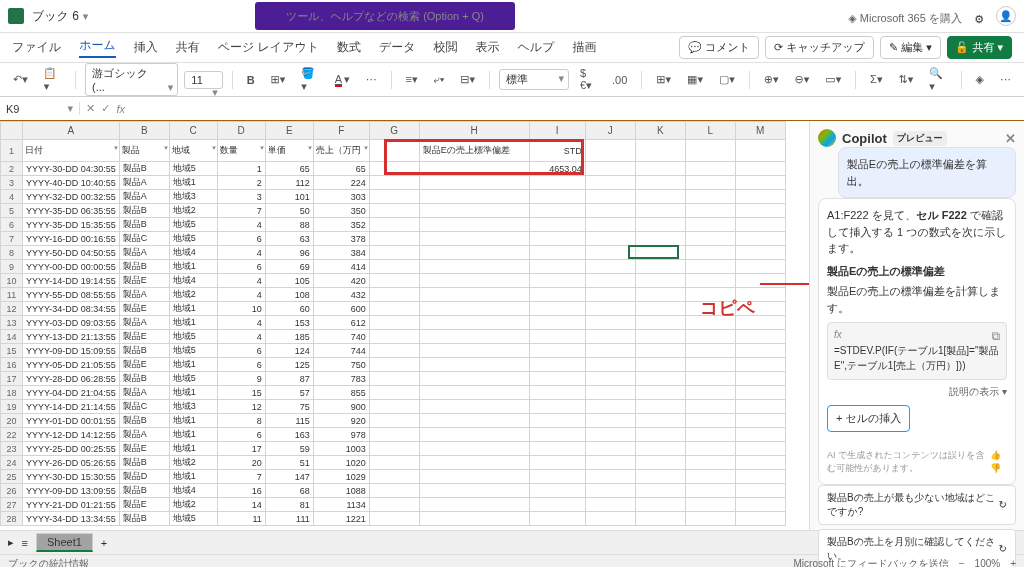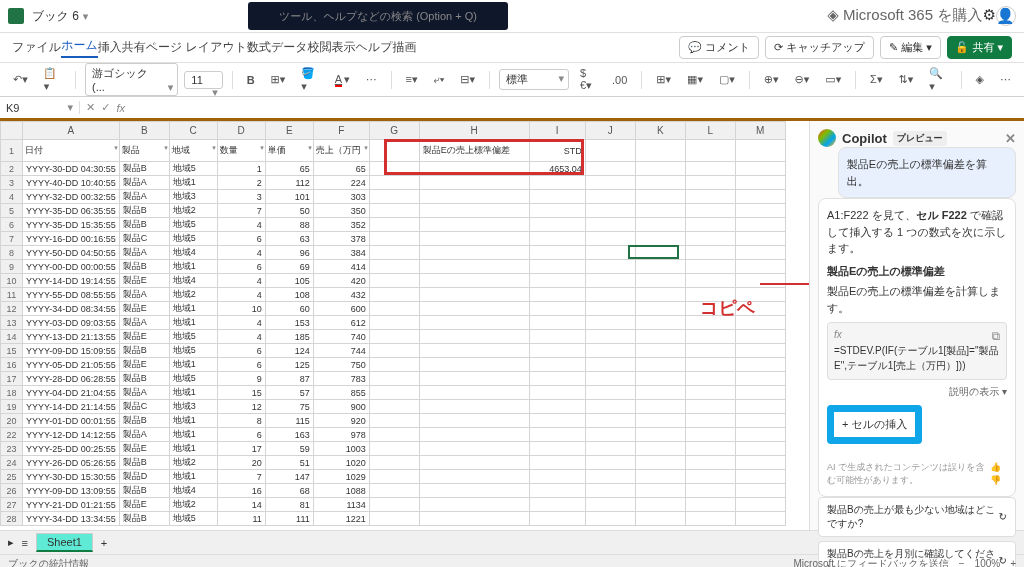--- a/index.html
+++ b/index.html
@@ -1,34 +1,34 @@
 <!DOCTYPE html>
 <html><head>
 <meta charset="utf-8">
 <style>
 *{margin:0;padding:0;box-sizing:border-box;font-family:"Yu Gothic",sans-serif}
 body{width:1024px;height:567px;background:#f5f5f5;overflow:hidden;font-size:11px;color:#333}
 .titlebar{height:28px;background:#fff;display:flex;align-items:center;padding:16px 8px;border-bottom:1px solid #e0e0e0}
 .app-icon{width:16px;height:16px;background:#217346;border-radius:2px;margin-right:8px}
 .doc-title{font-size:12px;flex:0 0 auto}
-.search-box{margin:0 auto;width:260px;height:28px;background:#0f172a;border-radius:3px;display:flex;align-items:center;justify-content:center;color:#888;font-size:11px}
-.title-right{margin-left:auto;display:flex;align-items:flex-start;font-size:15px}
+.search-box{margin:0 auto;width:260px;height:28px;background:#4c1d95;border-radius:3px;display:flex;align-items:center;justify-content:center;color:#888;font-size:11px}
+.title-right{margin-left:auto;display:flex;align-items:flex-end;gap:12px;font-size:11px}
 .diamond{color:#666}
-.menubar{height:30px;background:#fff;display:flex;align-items:center;padding:0 12px;border-bottom:1px solid #e0e0e0;font-size:12px}
+.menubar{height:30px;background:#fff;display:flex;align-items:center;padding:0 12px;gap:18px;border-bottom:1px solid #e0e0e0;font-size:12px}
 .menu-item{cursor:pointer;color:#444}
 .menu-item.active{color:#185abd;border-bottom:2px solid #185abd;padding-bottom:2px}
 .menu-right{margin-left:auto;display:flex;gap:6px;align-items:center}
 .pill{border:1px solid #ccc;border-radius:4px;padding:3px 8px;font-size:11px;display:flex;align-items:center;gap:3px}
 .pill.green{background:#107c41;color:#fff;border-color:#107c41}
 .toolbar{height:34px;background:#fff;display:flex;align-items:center;padding:0 8px;gap:6px;border-bottom:1px solid #d0d0d0;font-size:11px}
 .tbtn{padding:3px 5px;border-radius:3px;display:flex;align-items:center;gap:2px;color:#555}
 .tsep{width:1px;height:18px;background:#ddd;margin:0 3px}
 .font-sel{border:1px solid #ccc;border-radius:3px;padding:2px 20px 2px 6px;font-size:11px;min-width:70px;position:relative}
 .font-sel::after{content:"▾";position:absolute;right:4px;color:#888}
-.namebox-row{height:24px;background:#fff;display:flex;align-items:center;border-bottom:3px solid #a16207}
+.namebox-row{height:24px;background:#fff;display:flex;align-items:center;border-bottom:1px solid #a16207}
 .namebox{width:80px;border-right:1px solid #ddd;padding:0 6px;font-size:11px;display:flex;align-items:center;justify-content:space-between}
 .fx-area{display:flex;align-items:center;padding:0 6px;gap:6px;color:#888}
 .main{display:flex;height:calc(567px - 28px - 30px - 34px - 24px - 24px - 18px)}
 .grid-wrap{flex:1;overflow:hidden;background:#fff;position:relative}
 .grid{border-collapse:collapse;font-size:10px}
 .grid th,.grid td{border:1px solid #d4d4d4;height:14px;overflow:hidden;white-space:nowrap}
 .grid th{background:#f0f0f0;font-weight:normal;color:#555;text-align:center}
 .grid .rowh{width:22px;background:#f0f0f0;text-align:center;font-size:9px;color:#666}
 .grid .colh{height:18px}
 .colA{width:78px}.colB{width:50px}.colC{width:48px}.colD{width:48px}.colE{width:48px}.colF{width:56px}.colG{width:50px}
@@ -47,26 +47,26 @@
 .cop-icon{width:18px;height:18px;background:linear-gradient(135deg,#f25022,#7fba00,#00a4ef,#ffb900);border-radius:50%}
 .cop-close{margin-left:auto;color:#888;cursor:pointer}
 .bubble{background:#fff;border:1px solid #e0e0e0;border-radius:8px;padding:8px;font-size:11px;line-height:1.5}
 .bubble.user{background:#e8f0fe;align-self:flex-end;max-width:90%}
 .bubble .bold{font-weight:bold}
 .formula-box{background:#f5f5f5;border:1px solid #ddd;border-radius:4px;padding:6px;margin-top:6px;font-family:monospace;font-size:10px;position:relative}
 .formula-box .fx-lbl{position:absolute;top:4px;left:6px;color:#888;font-style:italic}
 .formula-box .copy-ic{position:absolute;top:4px;right:6px;color:#888;cursor:pointer;font-size:12px}
 .formula-box .fcode{margin-top:14px;word-break:break-all}
 .link-sm{color:#666;font-size:10px;text-align:right;margin-top:4px}
-.ins-btn{border:7px solid #0ea5e9;border-radius:4px;padding:4px 8px;font-size:11px;margin-top:6px;display:inline-block}
+.ins-btn{border:1px solid #0ea5e9;border-radius:4px;padding:4px 8px;font-size:11px;margin-top:6px;display:inline-block}
 .disclaim{font-size:9px;color:#999;margin-top:17px;display:flex;justify-content:space-between;align-items:center}
 .chips{display:flex;flex-direction:column;gap:4px}
 .chip{border:1px solid #ddd;border-radius:4px;padding:5px 8px;font-size:10px;background:#fff;display:flex;justify-content:space-between;align-items:center}
 .sheet-tabs{height:24px;background:#f0f0f0;display:flex;align-items:center;padding:0 8px;gap:8px;border-top:1px solid #ddd;font-size:11px}
-.sheet-tab{background:#5eead4;padding:2px 10px;border:1px solid #ccc;border-bottom:2px solid #107c41}
+.sheet-tab{background:#a3a3a3;padding:2px 10px;border:1px solid #ccc;border-bottom:2px solid #107c41}
 .statusbar{height:18px;background:#f0f0f0;display:flex;align-items:center;padding:0 8px;font-size:10px;color:#666;justify-content:space-between;border-top:1px solid #ddd}
 .sb-right{display:flex;gap:10px;align-items:center}
 </style>
 </head>
 <body>
 
 <div class="titlebar">
   <div class="app-icon"></div>
   <span class="doc-title">ブック 6</span>
   <span style="margin-left:4px;color:#888">▾</span>

